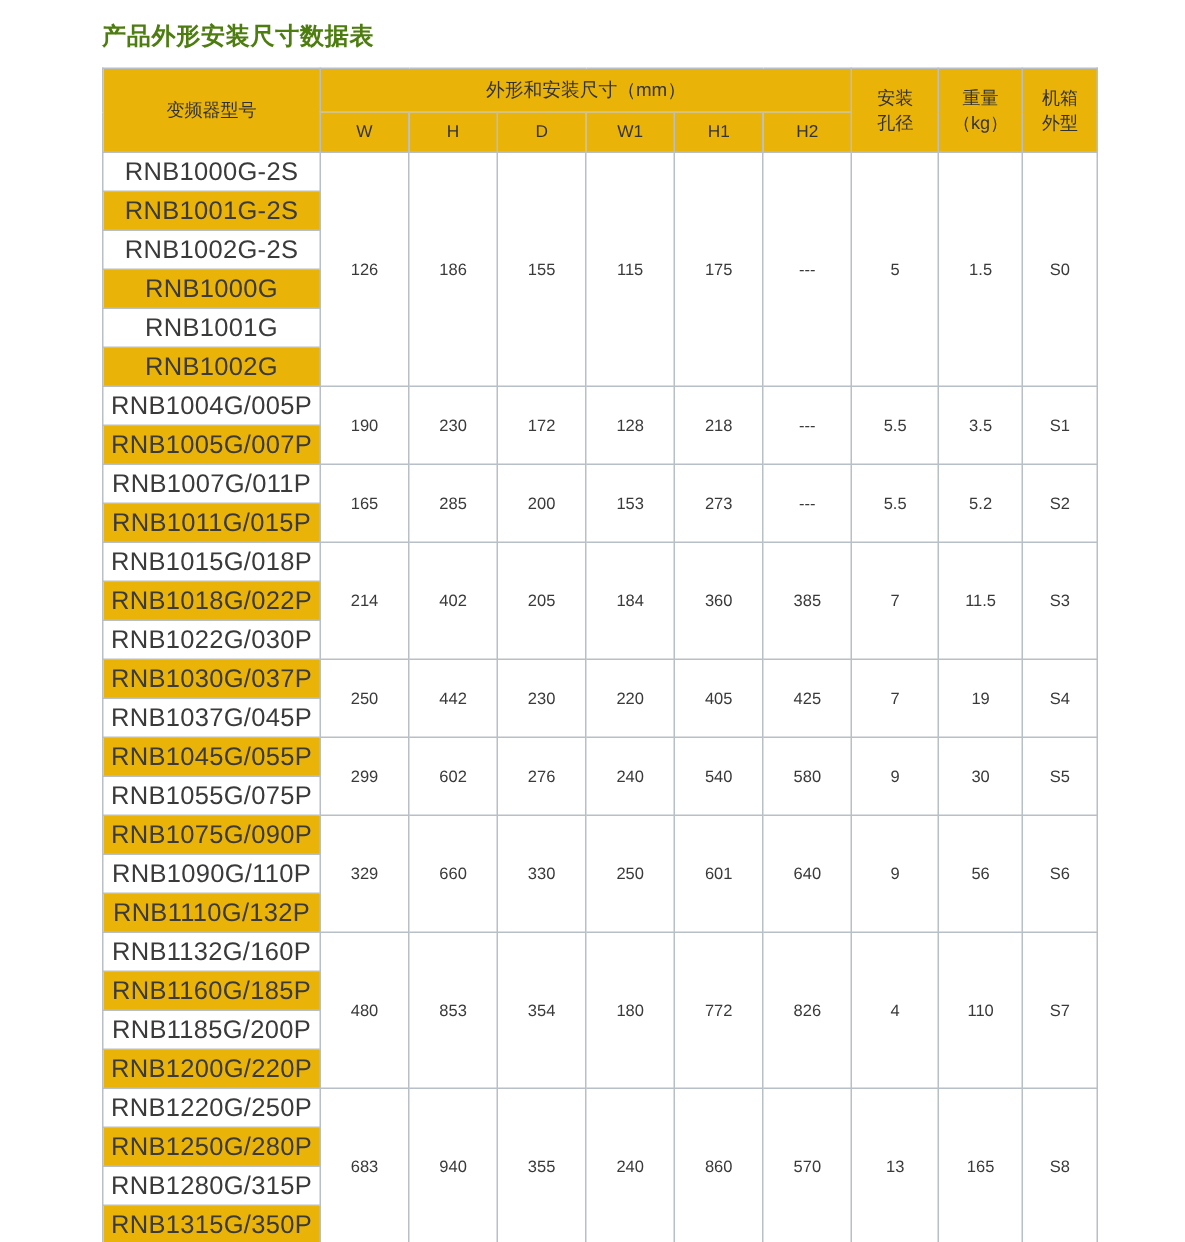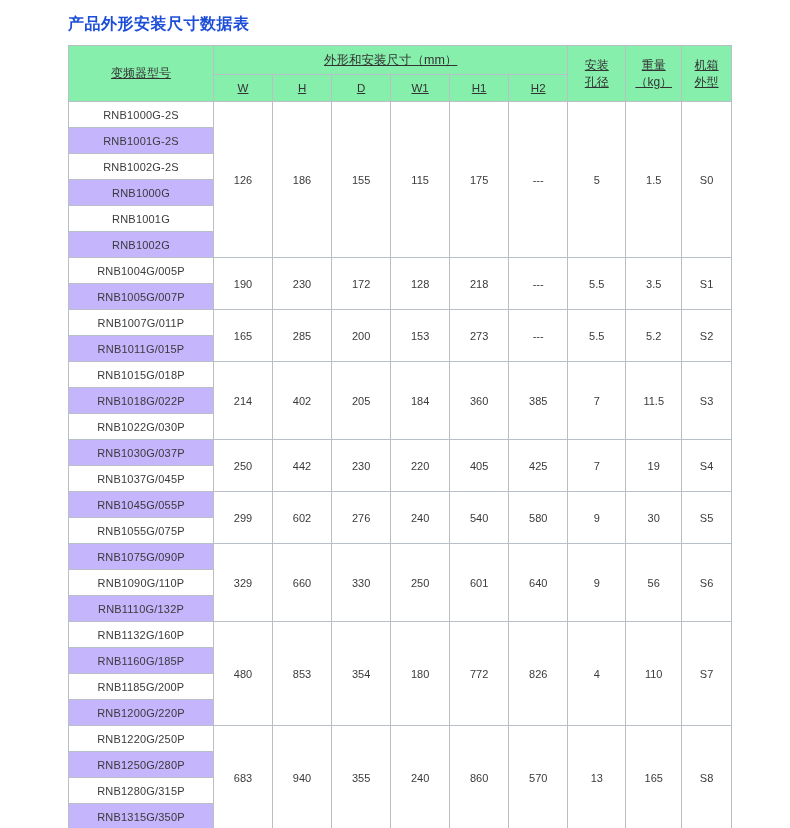--- a/index.html
+++ b/index.html
@@ -18,71 +18,70 @@
   .page {
     position: relative;
     width: 790px;
     height: 828px;
     box-sizing: border-box;
     padding: 14px 24px 0 68px;
   }
   .doc-title {
     font-size: 16px;
     font-weight: bold;
-    color: #1d4ed8;
+    color: #4d7c0f;
     letter-spacing: 0.5px;
     margin: 0 0 10px 0;
   }
   table.spec {
     border-collapse: collapse;
     table-layout: fixed;
     width: 664px;
     font-size: 11px;
     color: #3a3a3a;
   }
   table.spec th, table.spec td {
     border: 1px solid #b9bfc6;
     text-align: center;
     vertical-align: middle;
     padding: 0;
   }
   thead th {
-    background: #86efac;
+    background: #eab308;
     font-weight: normal;
     color: #333333;
     font-size: 12px;
     line-height: 1.3;
-    text-decoration: underline;
   }
   th.model-head {
     width: 140px;
     font-size: 12px;
   }
   th.group-head {
     height: 28px;
     font-size: 12.5px;
   }
   th.sub-head {
     height: 26px;
     font-size: 11.5px;
   }
   th.side-head {
     width: 58px;
     font-size: 12px;
     line-height: 1.35;
   }
   td.model {
     height: 25px;
-    font-size: 11px;
+    font-size: 17px;
     letter-spacing: 0.2px;
     color: #3a3a3a;
     margin-left: 43px;
   }
   td.model.alt {
-    background: #c4b5fd;
+    background: #eab308;
   }
   td.val {
     font-size: 11px;
     color: #3a3a3a;
   }
   .sub-w  { width: 57px; }
   .sub-h  { width: 57px; }
   .sub-d  { width: 57px; }
   .sub-w1 { width: 57px; }
   .sub-h1 { width: 57px; }

